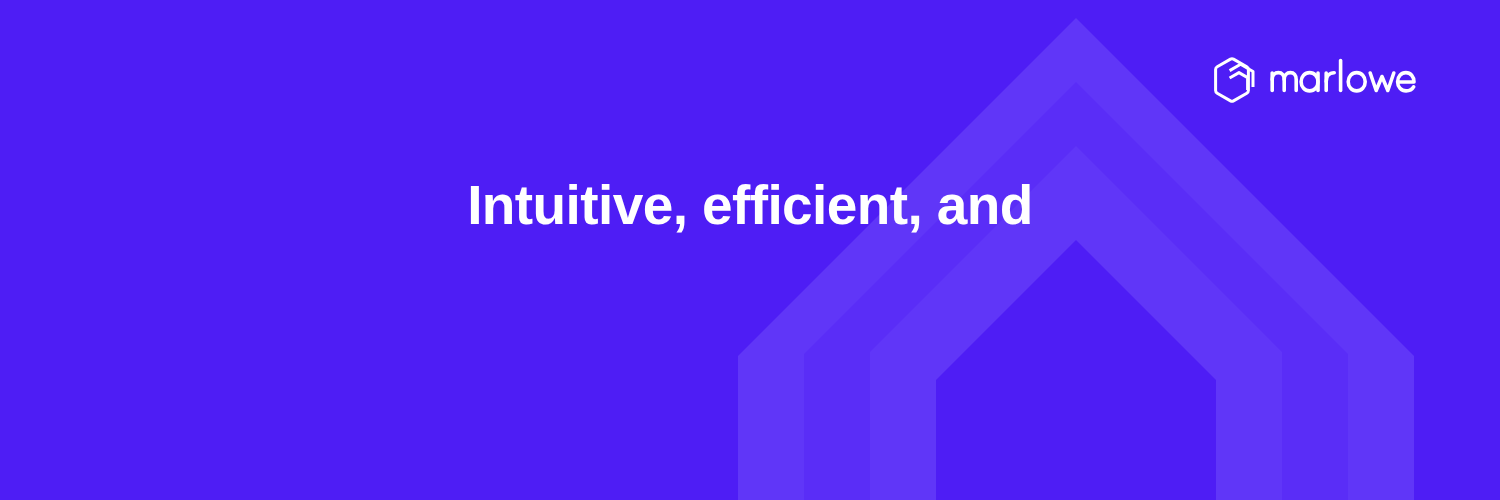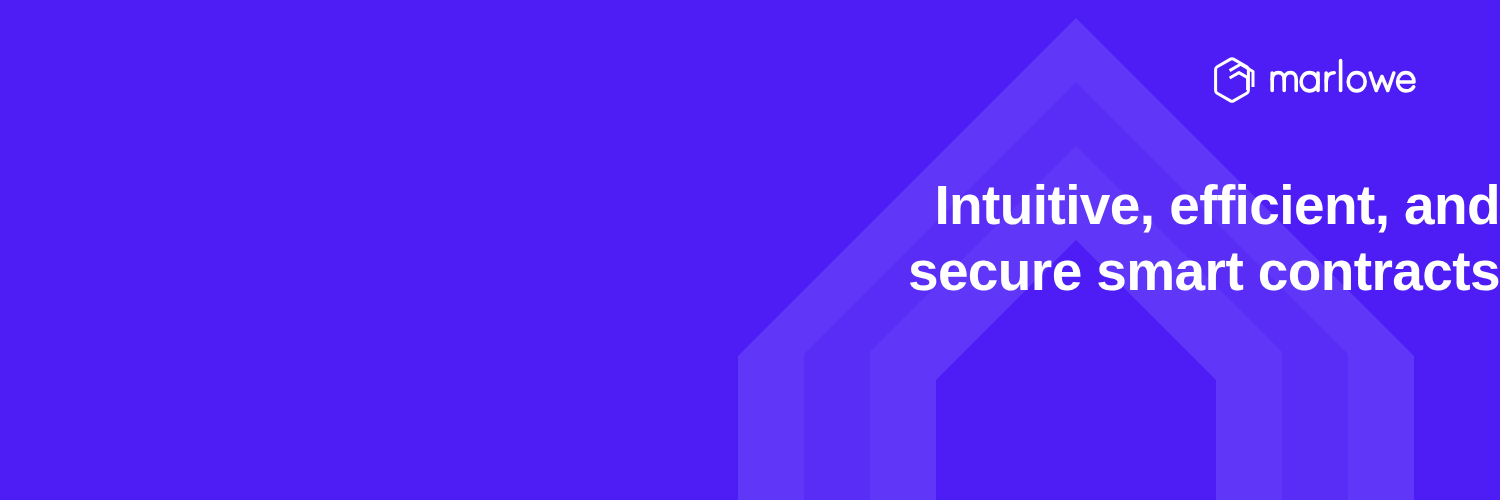--- a/index.html
+++ b/index.html
@@ -23,21 +23,21 @@
     width: 1500px;
     height: 500px;
     display: block;
     pointer-events: none;
   }
   #headline {
     position: absolute;
     left: 0;
     top: 172px;
     width: 1500px;
-    text-align: right;
+    text-align: center;
     z-index: 5;
   }
   #headline .line {
     display: block;
     color: #FFFFFF;
     font-size: 55px;
     font-weight: 700;
     line-height: 66px;
     letter-spacing: -0.6px;
     white-space: pre;
@@ -81,21 +81,20 @@
       <path d="M 1076 18 L 1414 356 L 1414 500 L 1348 500 L 1348 384 L 1076 112 L 804 384 L 804 500 L 738 500 L 738 356 Z" fill="#6036F8"></path>
 
       <path d="M 1076 82 L 1348 354 L 1348 500 L 1282 500 L 1282 382 L 1076 176 L 870 382 L 870 500 L 804 500 L 804 354 Z" fill="#5A2DF7"></path>
 
       <path d="M 1076 146 L 1282 352 L 1282 500 L 1216 500 L 1216 380 L 1076 240 L 936 380 L 936 500 L 870 500 L 870 352 Z" fill="#6036F8"></path>
     </g>
   </svg>
 
   <div id="headline">
     <span class="line">Intuitive, efficient, and</span>
-    <span class="line">secure smart contracts</span>
   </div>
 
   <div id="logo-lockup">
 
     <svg class="logo-mark" viewBox="0 0 42 46" xmlns="http://www.w3.org/2000/svg" aria-hidden="true">
 
       <path d="M 16.5 2.1 L 3.2 9.8 C 2.2 10.4 1.6 11.4 1.6 12.5 L 1.6 33.5
                C 1.6 34.6 2.2 35.6 3.2 36.2 L 16.5 43.9 C 17.4 44.4 18.6 44.4 19.5 43.9
                L 32.8 36.2 C 33.8 35.6 34.4 34.6 34.4 33.5 L 34.4 12.5
                C 34.4 11.4 33.8 10.4 32.8 9.8 L 19.5 2.1 C 18.6 1.6 17.4 1.6 16.5 2.1 Z" fill="none" stroke="#FFFFFF" stroke-width="3" stroke-linejoin="round"></path>

